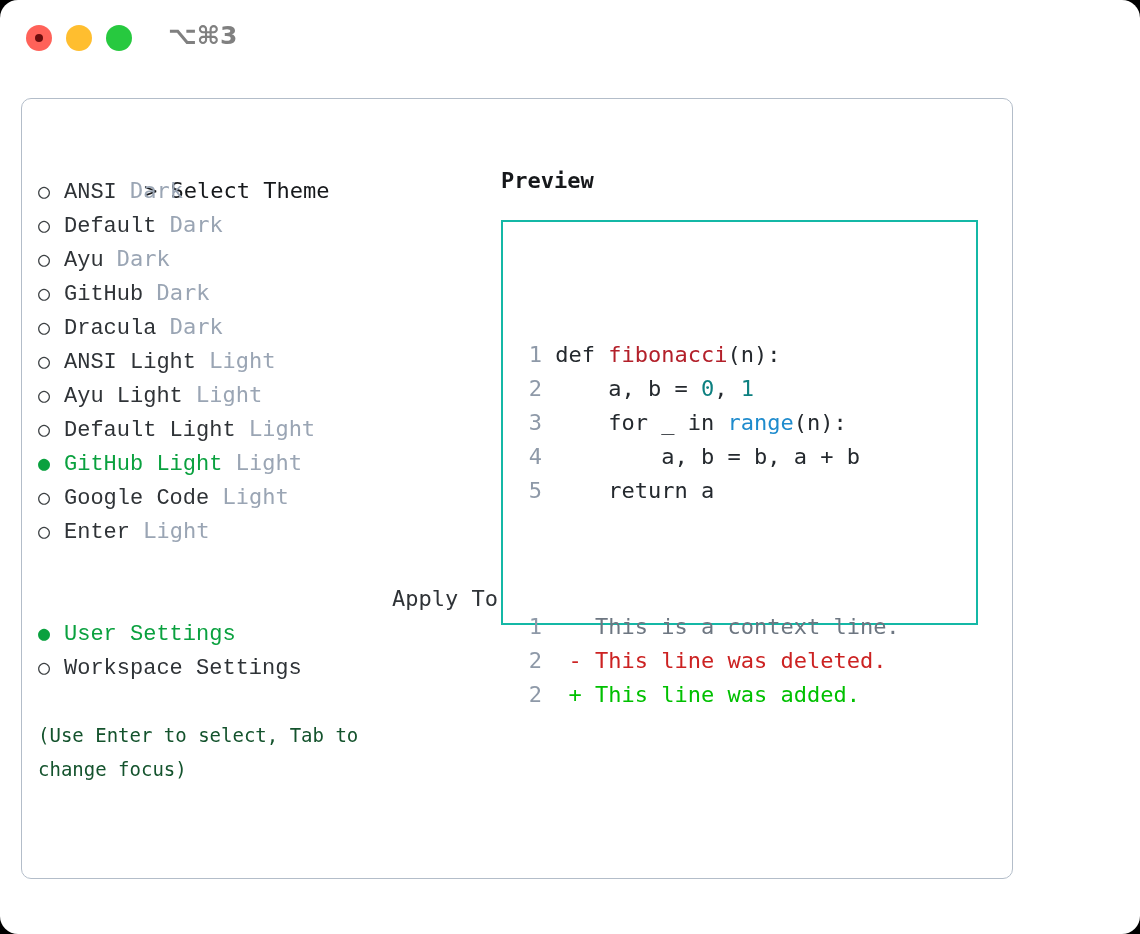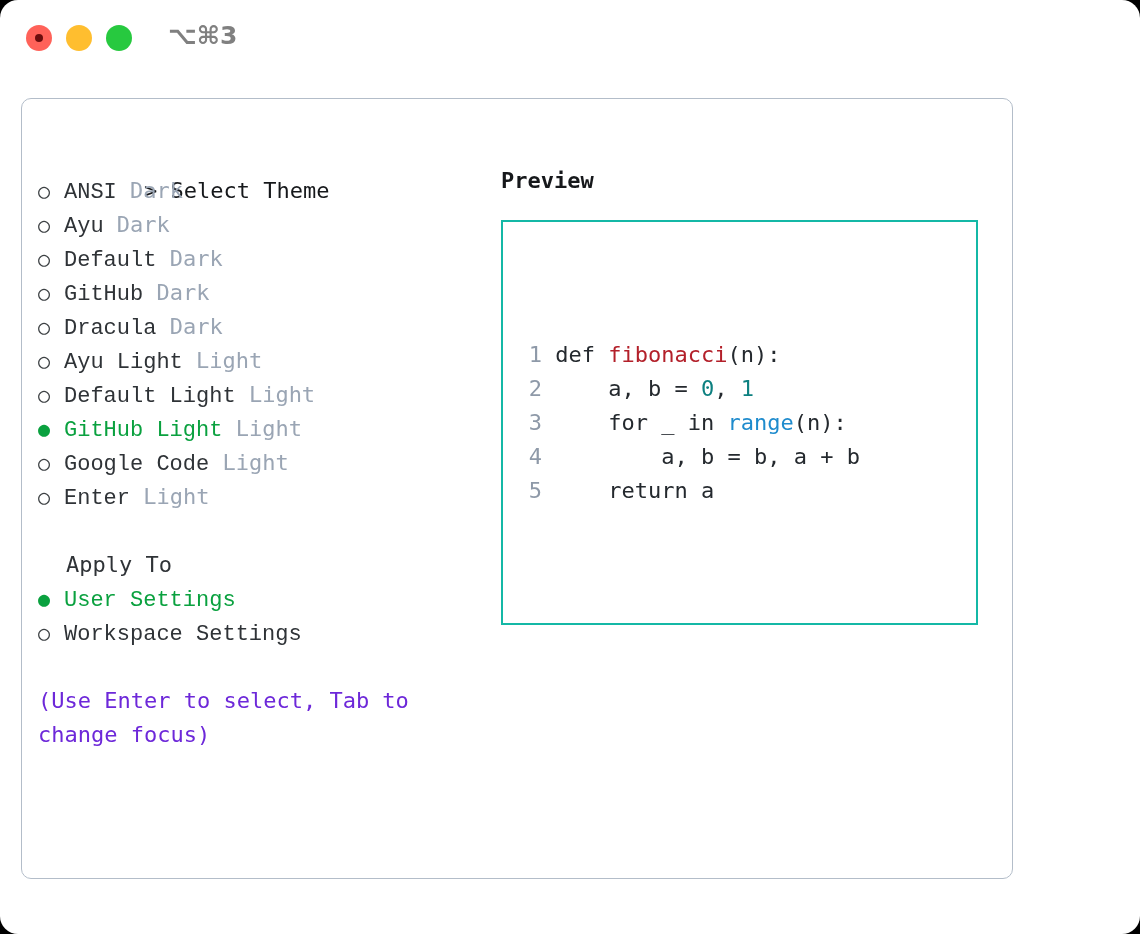--- a/index.html
+++ b/index.html
@@ -113,27 +113,28 @@
 
   .spacer-row { height: 34px; }
 
   .apply-title {
     font-size: 22px;
     color: #2f3337;
     height: 34px;
     line-height: 34px;
     padding-left: 28px;
     white-space: pre;
+    text-align: right;
   }
 
   .hint {
     margin-top: 34px;
-    font-size: 22px;
-    line-height: 34px;
-    color: #6d28d9;
+    font-size: 19px;
+    line-height: 34px;
+    color: #14532d;
     width: 400px;
   }
 
   
   .right-col {
     position: absolute;
     left: 479px;
     top: 41px;
     width: 500px;
     margin-top: 24px;
@@ -198,24 +199,25 @@
   <div class="panel">
 
     <div class="left-col">
 
       <div class="section-title">
         <span class="marker">&gt;</span><span> </span><span>Select Theme</span>
       </div>
 
       <div id="theme-items">
           <div class="opt-row"><span class="bullet">○</span><span class="opt-label">ANSI</span><span> </span><span class="opt-tag">Dark</span></div>
+          <div class="opt-row"><span class="bullet">○</span><span class="opt-label">Default</span><span> </span><span class="opt-tag">Dark</span></div>
           <div class="opt-row"><span class="bullet">○</span><span class="opt-label">Ayu</span><span> </span><span class="opt-tag">Dark</span></div>
-          <div class="opt-row"><span class="bullet">○</span><span class="opt-label">Default</span><span> </span><span class="opt-tag">Dark</span></div>
           <div class="opt-row"><span class="bullet">○</span><span class="opt-label">GitHub</span><span> </span><span class="opt-tag">Dark</span></div>
           <div class="opt-row"><span class="bullet">○</span><span class="opt-label">Dracula</span><span> </span><span class="opt-tag">Dark</span></div>
+          <div class="opt-row"><span class="bullet">○</span><span class="opt-label">ANSI Light</span><span> </span><span class="opt-tag">Light</span></div>
           <div class="opt-row"><span class="bullet">○</span><span class="opt-label">Ayu Light</span><span> </span><span class="opt-tag">Light</span></div>
           <div class="opt-row"><span class="bullet">○</span><span class="opt-label">Default Light</span><span> </span><span class="opt-tag">Light</span></div>
           <div class="opt-row selected"><span class="bullet">●</span><span class="opt-label">GitHub Light</span><span> </span><span class="opt-tag">Light</span></div>
           <div class="opt-row"><span class="bullet">○</span><span class="opt-label">Google Code</span><span> </span><span class="opt-tag">Light</span></div>
           <div class="opt-row"><span class="bullet">○</span><span class="opt-label">Enter</span><span> </span><span class="opt-tag">Light</span></div>
         </div>
 
       <div class="spacer-row"></div>
 
       <div class="apply-title">Apply To</div>
@@ -227,18 +229,19 @@
 
       <div class="hint">(Use Enter to select, Tab to change focus)</div>
     </div>
 
     <div class="right-col">
       <div class="preview-title">Preview</div>
 
       <div class="preview-box">
         <div class="code-area">
           <div id="code-lines"><div class="code-line"><span class="ln">1</span><span> </span><span class="code-text">def </span><span class="tok-fn">fibonacci</span><span class="code-text">(n):</span></div><div class="code-line"><span class="ln">2</span><span> </span><span class="code-text">    a, b = </span><span class="tok-num">0</span><span class="code-text">, </span><span class="tok-num">1</span></div><div class="code-line"><span class="ln">3</span><span> </span><span class="code-text">    for _ in </span><span class="tok-call">range</span><span class="code-text">(n):</span></div><div class="code-line"><span class="ln">4</span><span> </span><span class="code-text">        a, b = b, a + b</span></div><div class="code-line"><span class="ln">5</span><span> </span><span class="code-text">    return a</span></div></div>
+          <div class="diff-block" id="diff-lines"><div class="diff-line"><span class="ln">1</span><span class="diff-ctx">    This is a context line.</span></div><div class="diff-line"><span class="ln">2</span><span class="diff-del">  - This line was deleted.</span></div><div class="diff-line"><span class="ln">2</span><span class="diff-add">  + This line was added.</span></div></div>
         </div>
       </div>
     </div>
 
   </div>
 </div>
 
 </body></html>

